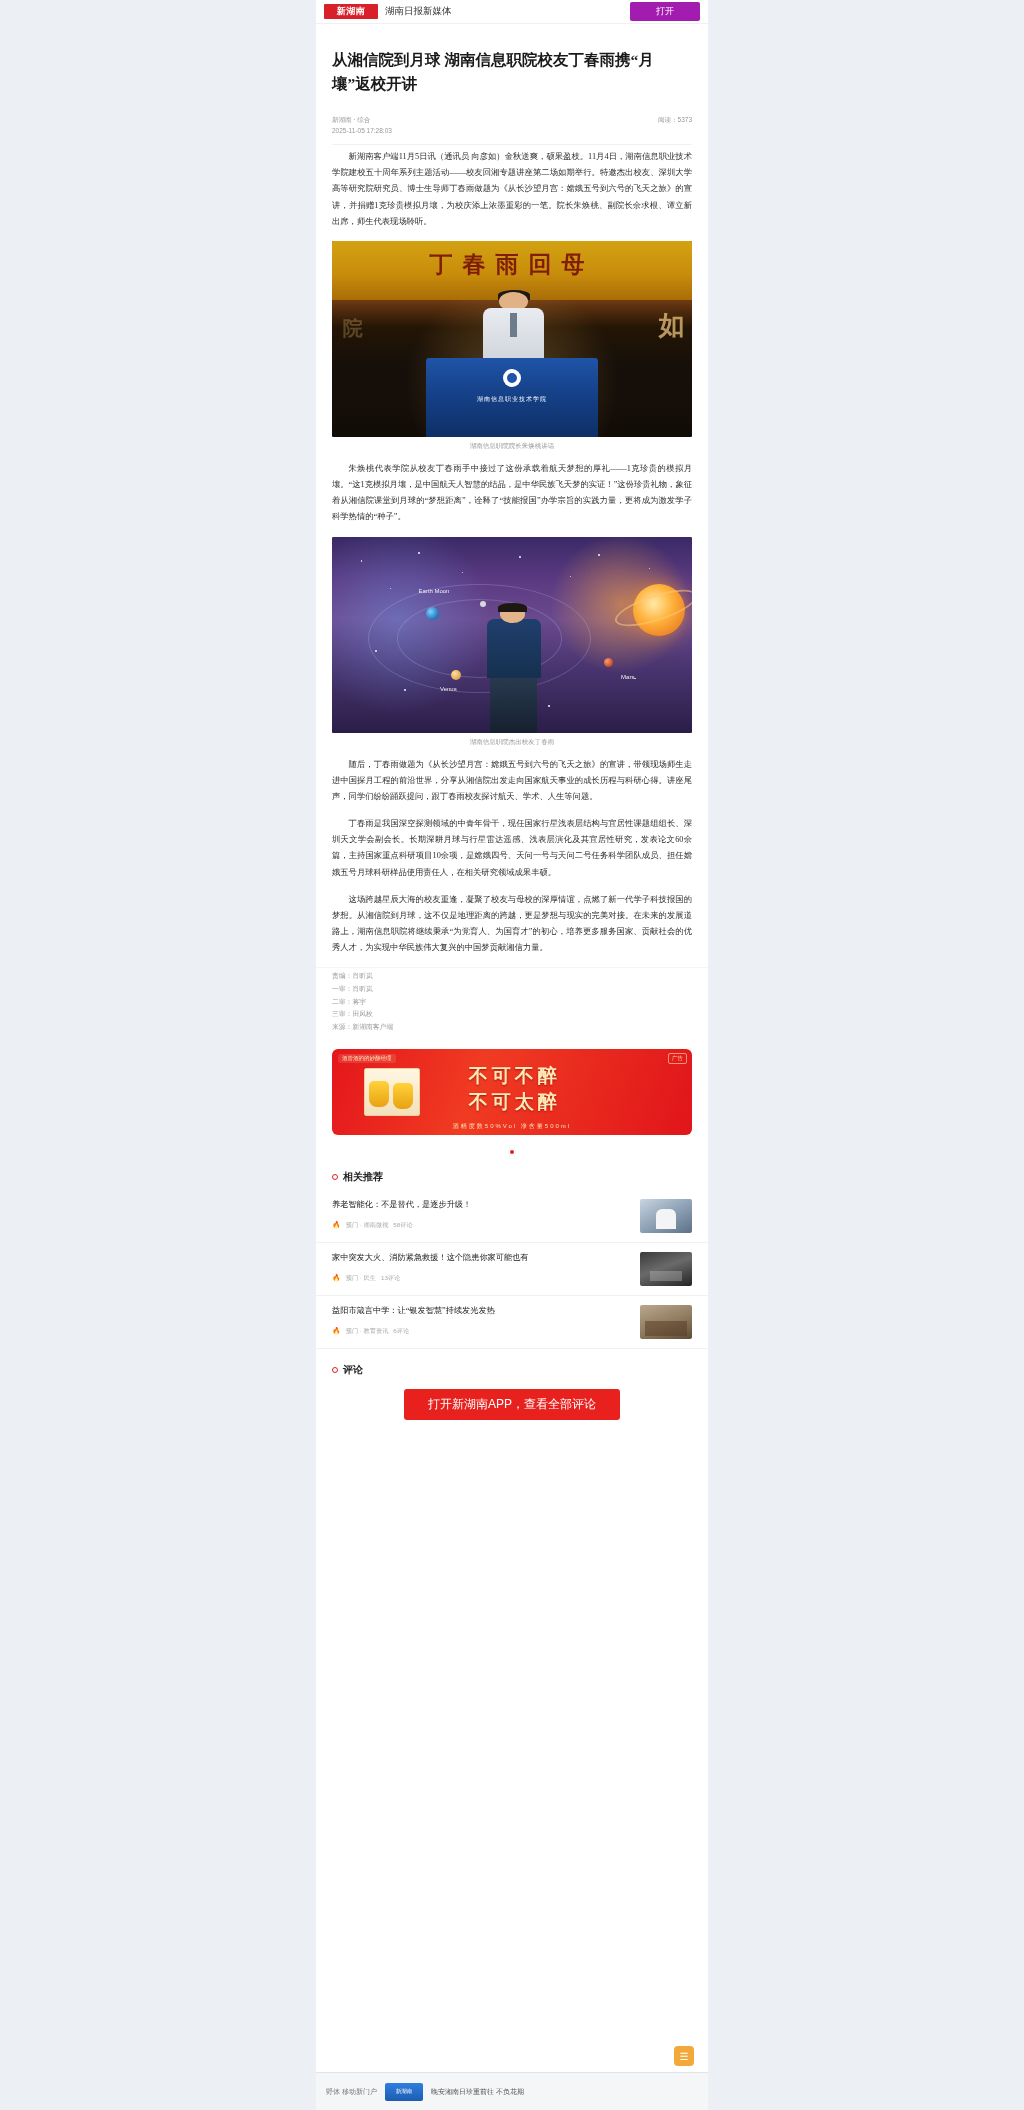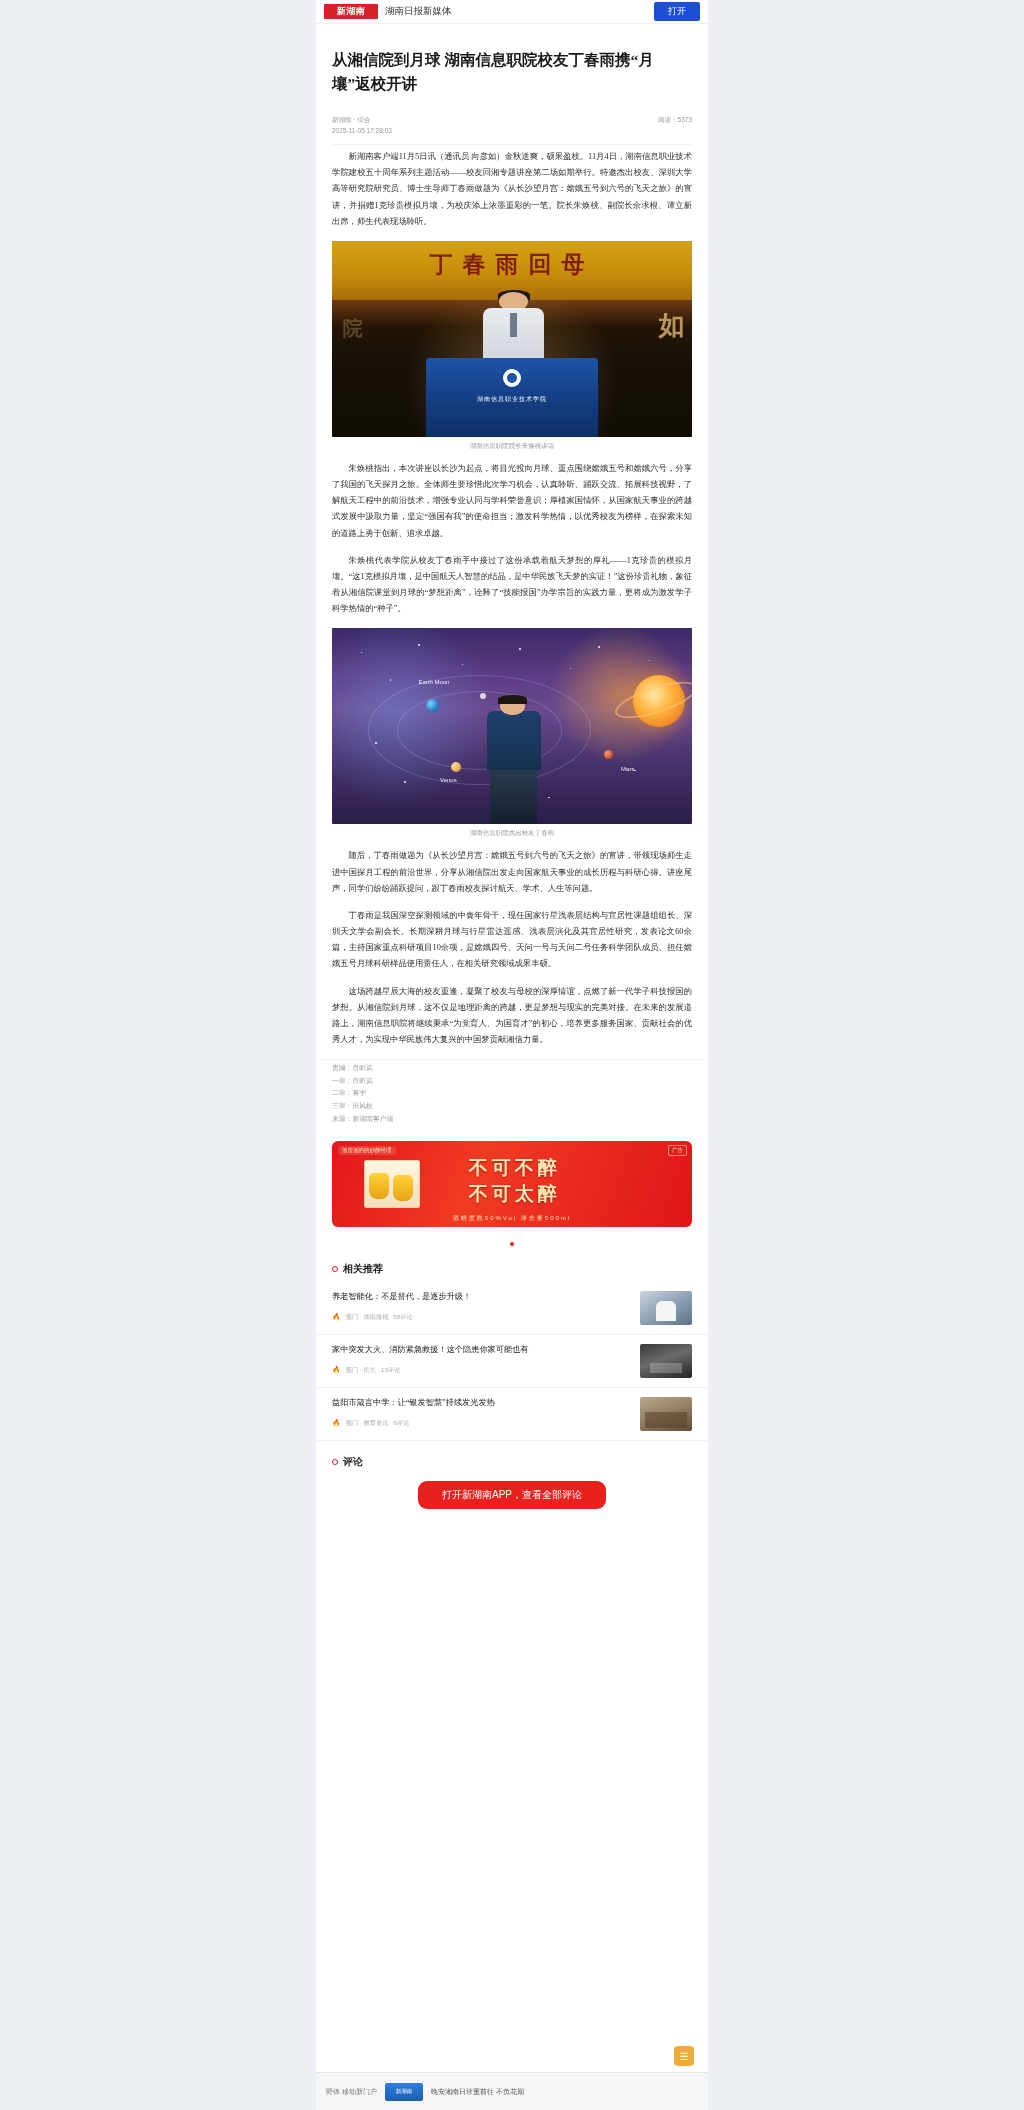--- a/index.html
+++ b/index.html
@@ -49,26 +49,26 @@
     border-radius:1px;
     font-family:"Liberation Serif", serif;
   }
   .topbar-title {
     font-size:9.5px;
     color:#333;
     margin-left:7px;
     flex:1;
   }
   .open-btn {
-    background:#1d4ed8;
+    background:#a21caf;
     color:#fff;
     font-size:9px;
     border:none;
     border-radius:2px;
-    padding:3px 14px;
+    padding:3px 26px;
     cursor:pointer;
   }
 
   
   .headline {
     font-size:15.5px;
     line-height:1.5;
     font-weight:bold;
     color:#1a1a1a;
     padding:14px 16px 8px 16px;
@@ -358,23 +358,23 @@
   .th4::after{ content:""; position:absolute; left:10%; top:45%; width:80%; height:45%;
     background:rgba(90,60,40,0.55); }
 
   
   .comment-head { padding:14px 16px 8px 16px; }
   .cta-wrap { text-align:center; padding:4px 16px 18px 16px; }
   .cta {
     display:inline-block;
     background:#e8211f;
     color:#fff;
-    font-size:10px;
+    font-size:12px;
     padding:7px 24px;
-    border-radius:9px;
+    border-radius:3px;
     border:none;
     cursor:pointer;
   }
 
   
   .bottombar {
     position:absolute;
     left:0; bottom:0;
     width:100%;
     height:38px;
@@ -443,21 +443,20 @@
           <div class="p1-person-body"></div>
           <div class="p1-tie"></div>
           <div class="p1-podium">
             <div class="p1-podium-logo"></div>
             <div class="p1-podium-txt">湖南信息职业技术学院</div>
           </div>
         </div>
         <figcaption class="fig-cap">湖南信息职院院长朱焕桃讲话</figcaption>
       </figure>
 
-      <p class="para">朱焕桃指出，本次讲座以长沙为起点，将目光投向月球、重点围绕嫦娥五号和嫦娥六号，分享了我国的飞天探月之旅。全体师生要珍惜此次学习机会，认真聆听、踊跃交流、拓展科技视野，了解航天工程中的前沿技术，增强专业认同与学科荣誉意识；厚植家国情怀，从国家航天事业的跨越式发展中汲取力量，坚定“强国有我”的使命担当；激发科学热情，以优秀校友为榜样，在探索未知的道路上勇于创新、追求卓越。</p>
       <p class="para">朱焕桃代表学院从校友丁春雨手中接过了这份承载着航天梦想的厚礼——1克珍贵的模拟月壤。“这1克模拟月壤，是中国航天人智慧的结晶，是中华民族飞天梦的实证！”这份珍贵礼物，象征着从湘信院课堂到月球的“梦想距离”，诠释了“技能报国”办学宗旨的实践力量，更将成为激发学子科学热情的“种子”。</p>
 
       <figure class="fig">
         <div class="fig-img photo2">
           <span class="star" style="left:8%;top:12%"></span>
           <span class="star" style="left:16%;top:26%"></span>
           <span class="star" style="left:24%;top:8%"></span>
           <span class="star" style="left:36%;top:18%"></span>
           <span class="star" style="left:52%;top:10%"></span>
           <span class="star" style="left:66%;top:20%"></span>

